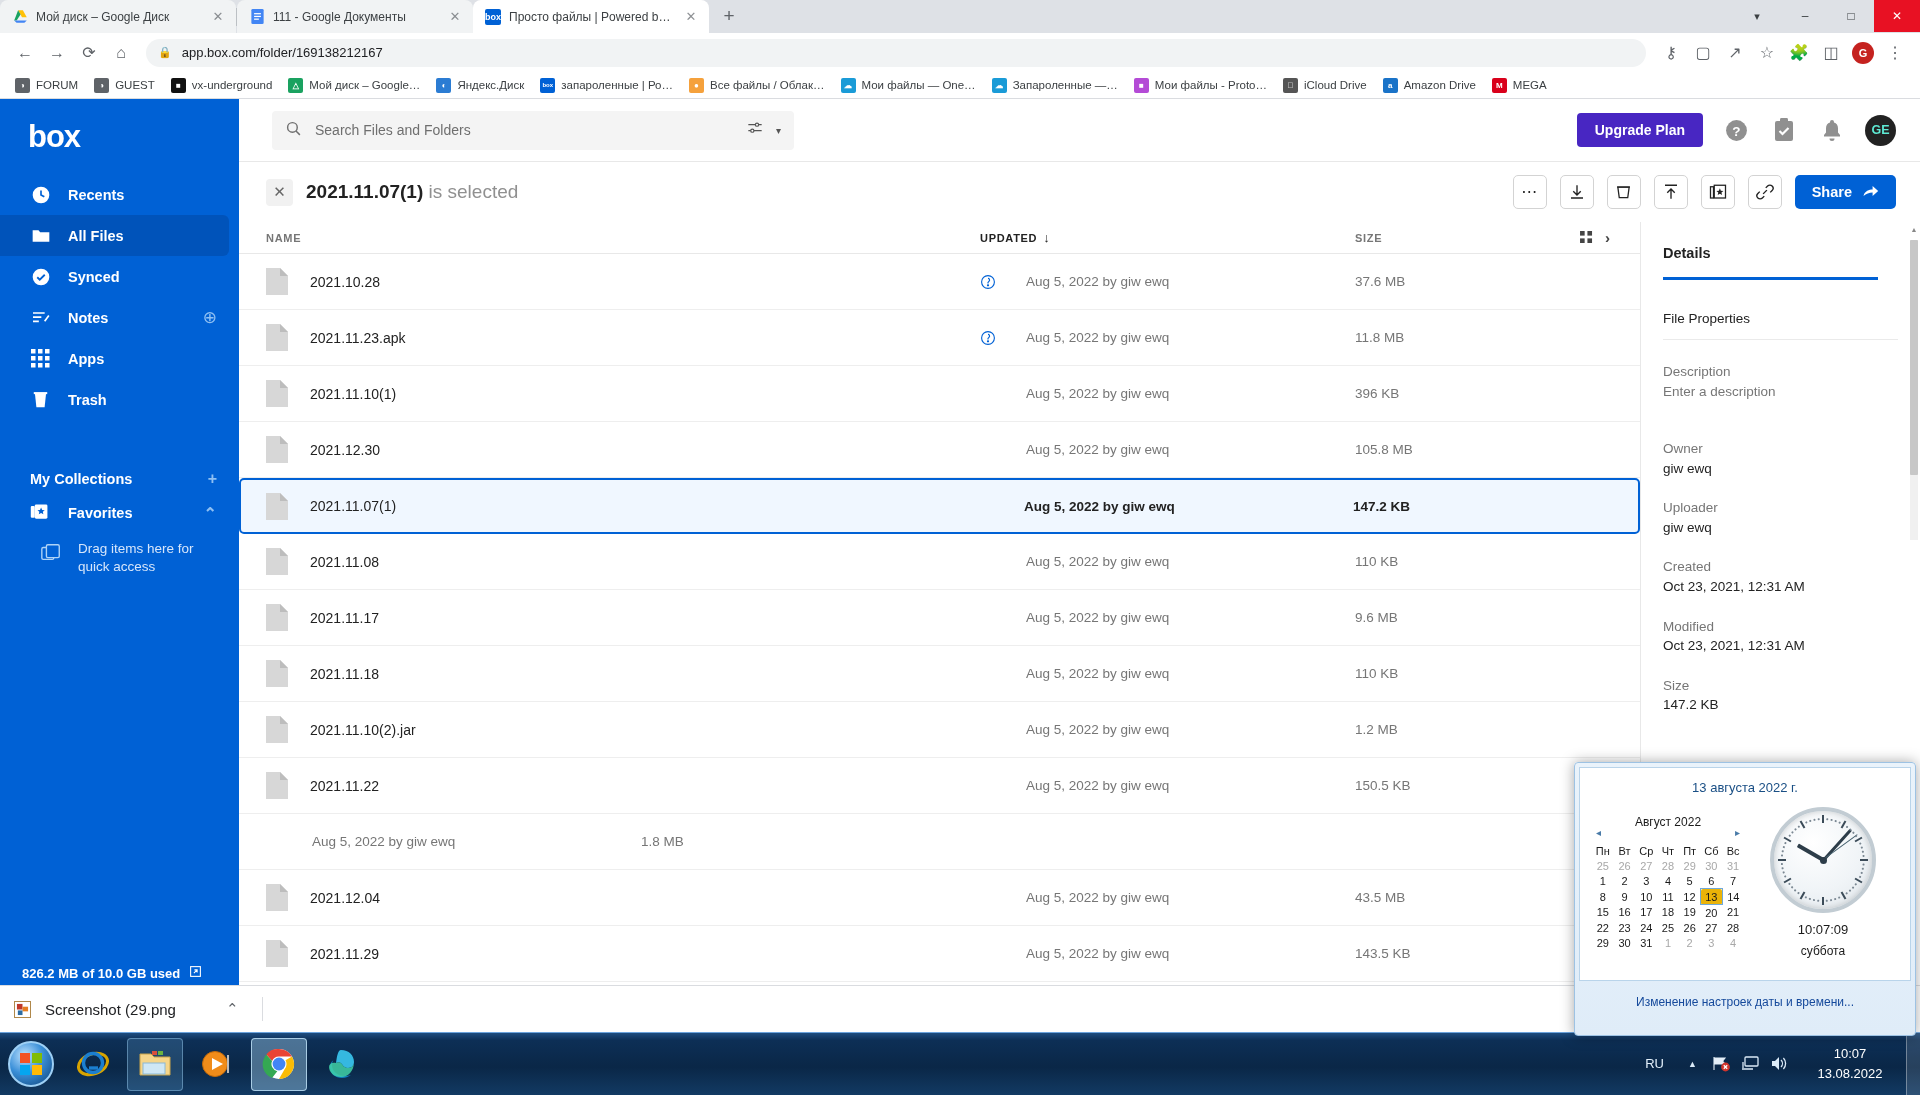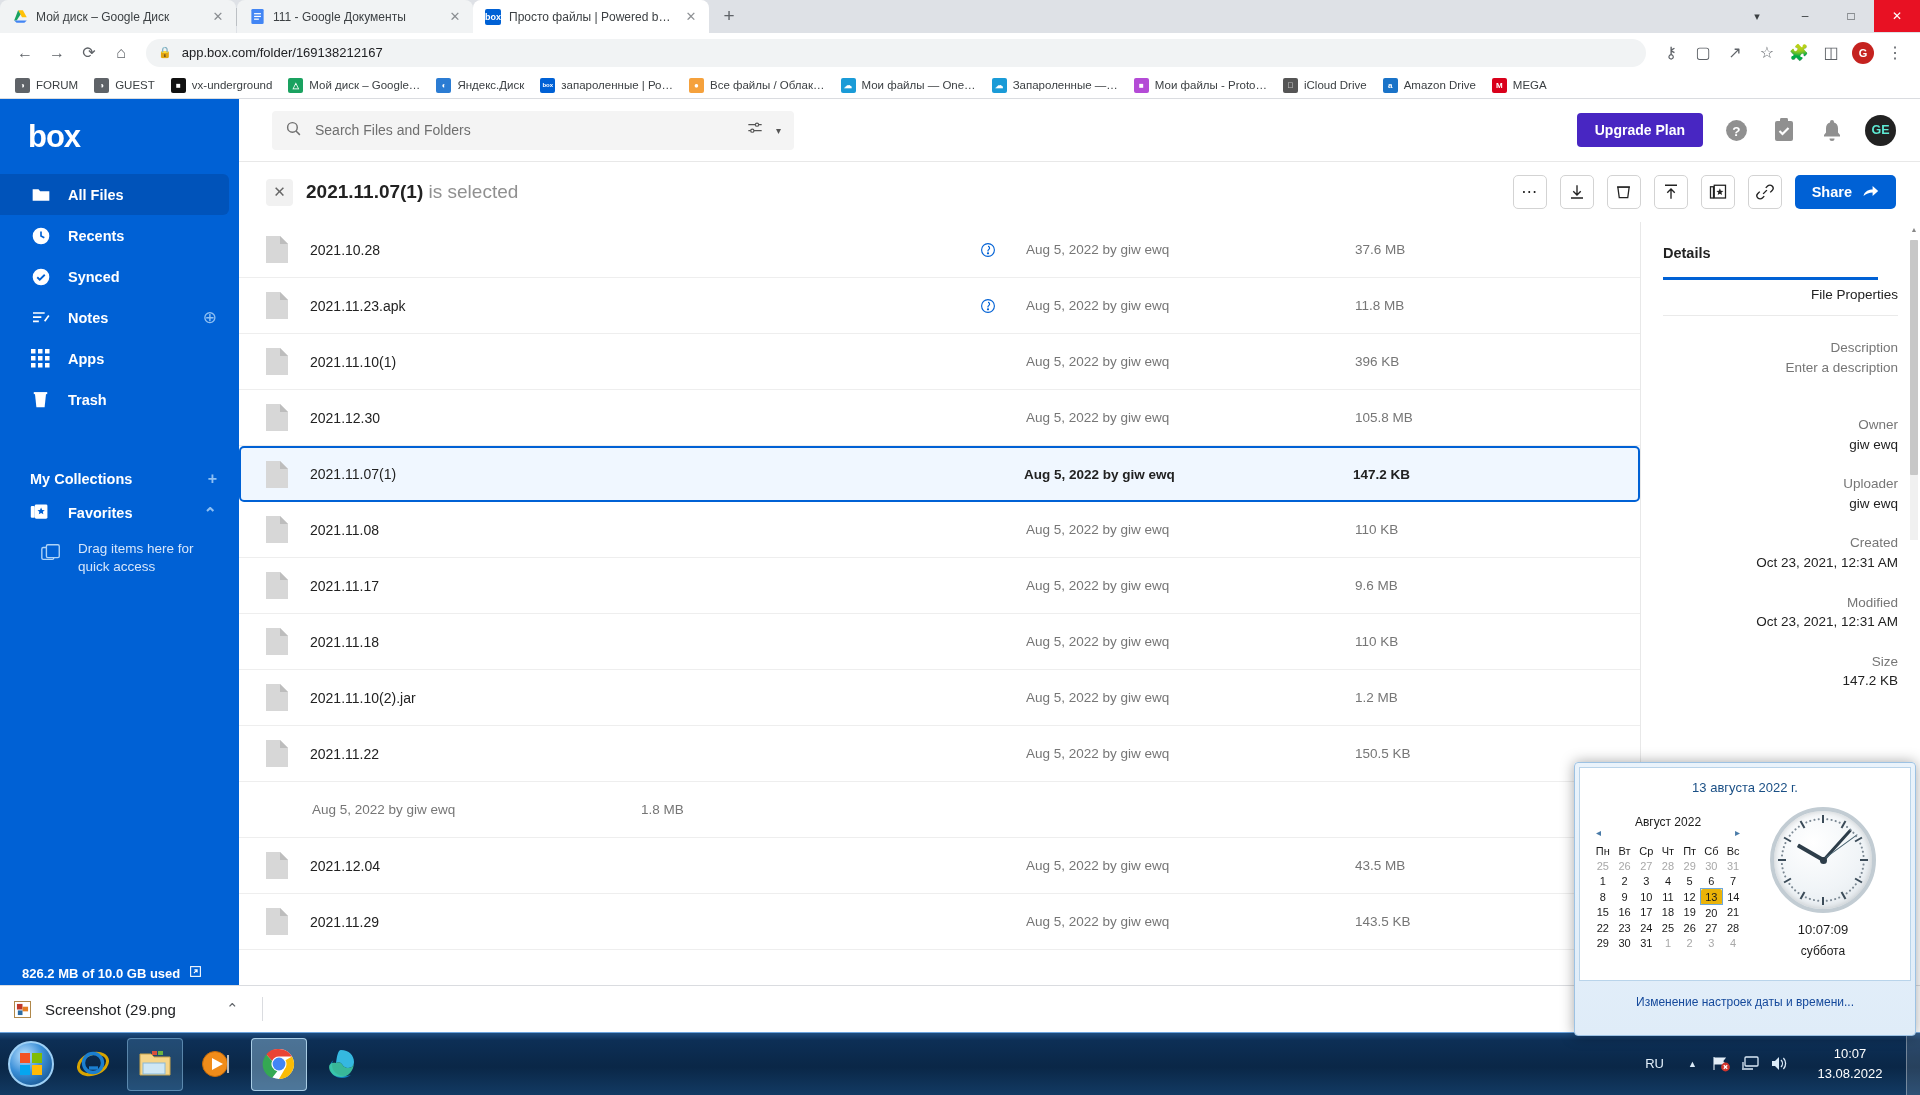--- a/index.html
+++ b/index.html
@@ -136,21 +136,21 @@
   .row .tl { width:60px; }
   .updwrap { width:375px; display:flex; align-items:center; }
   .updwrap .ci { width:46px; flex:0 0 46px; display:flex; align-items:center; }
 
   
   .details { width:280px; flex:0 0 280px; border-left:1px solid #e8e8e8;
      padding:22px 0 0 0; position:relative; }
   .dtabs { padding:0 22px; }
   .dtab { font-size:14.5px; font-weight:bold; color:#222; padding-bottom:16px; display:inline-block;
      border-bottom:3px solid #0061d5; min-width:215px; }
-  .dsec { padding:7px 22px 0 22px; font-size:13.5px; color:#222;text-align:right; }
+  .dsec { padding:31px 22px 0 22px; font-size:13.5px; color:#222; }
   .dsec .hd { font-size:13.5px; color:#222; padding-bottom:13px; border-bottom:1px solid #eaeaea; }
   .dfield { margin-top:20px; font-size:13.5px; line-height:1.45; }
   .dfield .lb { color:#767676; }
   .dfield .vl { color:#222; }
   .dscroll { position:absolute; right:2px; top:4px; width:8px; height:340px; }
   .dscroll .trk { position:absolute; top:14px; width:8px; height:300px; background:#f0f0f0; }
   .dscroll .thb { position:absolute; top:14px; width:8px; height:235px; background:#c7c7c7; border-radius:1px; }
   .dscroll .ar { position:absolute; top:0; left:0; width:8px; text-align:center; font-size:7px; color:#888; }
 
   
@@ -330,36 +330,36 @@
         <span class="bmi" style="background: rgb(217, 0, 27);">M</span>
         <span>MEGA</span>
       </div>
     </div>
 
   <div class="app">
 
     <div class="sidebar">
       <div class="boxlogo">box</div>
       <div class="nav" id="sidebar-nav">
-          <div class="navitem active">
-            <span class="nicon">
-              <svg width="20" height="20" viewBox="0 0 24 24" fill="#fff">
-                <path d="M2 5h7l2 2.4h11V19H2z"></path>
-              </svg>
-            </span>
-            <span>All Files</span>
-          </div>
           <div class="navitem">
             <span class="nicon">
               <svg width="20" height="20" viewBox="0 0 24 24">
                 <circle cx="12" cy="12" r="10" fill="#fff"></circle>
                 <path d="M12 6.5V12l4 2.2" stroke="#0061d5" stroke-width="2" fill="none"></path>
               </svg>
             </span>
             <span>Recents</span>
+          </div>
+          <div class="navitem active">
+            <span class="nicon">
+              <svg width="20" height="20" viewBox="0 0 24 24" fill="#fff">
+                <path d="M2 5h7l2 2.4h11V19H2z"></path>
+              </svg>
+            </span>
+            <span>All Files</span>
           </div>
           <div class="navitem">
             <span class="nicon">
               <svg width="20" height="20" viewBox="0 0 24 24">
                 <circle cx="12" cy="12" r="10" fill="#fff"></circle>
                 <path d="M7.5 12.3l3 3 6-6" stroke="#0061d5" stroke-width="2.2" fill="none"></path>
               </svg>
             </span>
             <span>Synced</span>
           </div>
@@ -533,20 +533,39 @@
             <svg width="17" height="14" viewBox="0 0 24 20" fill="#fff">
                 <path d="M2 17c2-7 8-9 13-9V3l8 7-8 7v-5c-5 0-9 2-13 5z"></path>
               </svg>
           </span>
         </div>
       </div>
 
       <div class="split">
 
         <div class="filecol">
+          <div class="thead">
+            <div class="c-name">NAME</div>
+            <div class="c-upd">
+              <span>UPDATED</span>
+              <span style="font-size:13px;">↓</span>
+            </div>
+            <div class="c-size">SIZE</div>
+            <div class="c-tools">
+              <span>
+                <svg width="13" height="12" viewBox="0 0 14 13" fill="#444">
+                    <rect x="0" y="0" width="5" height="5"></rect>
+                    <rect x="8" y="0" width="5" height="5"></rect>
+                    <rect x="0" y="8" width="5" height="5"></rect>
+                    <rect x="8" y="8" width="5" height="5"></rect>
+                  </svg>
+              </span>
+              <span style="font-size:15px;">›</span>
+            </div>
+          </div>
           <div id="file-rows">
               <div class="row">
                 <div class="fname">
                   <span class="fileicon"><svg width="22" height="27" viewBox="0 0 22 27">
                       <path d="M0 0h14l8 8v19H0z" fill="#d7d7d7"></path>
                       <path d="M14 0l8 8h-8z" fill="#bdbdbd"></path>
                     </svg></span>
                   <span>2021.10.28</span>
                 </div>
                 <div class="updwrap">

